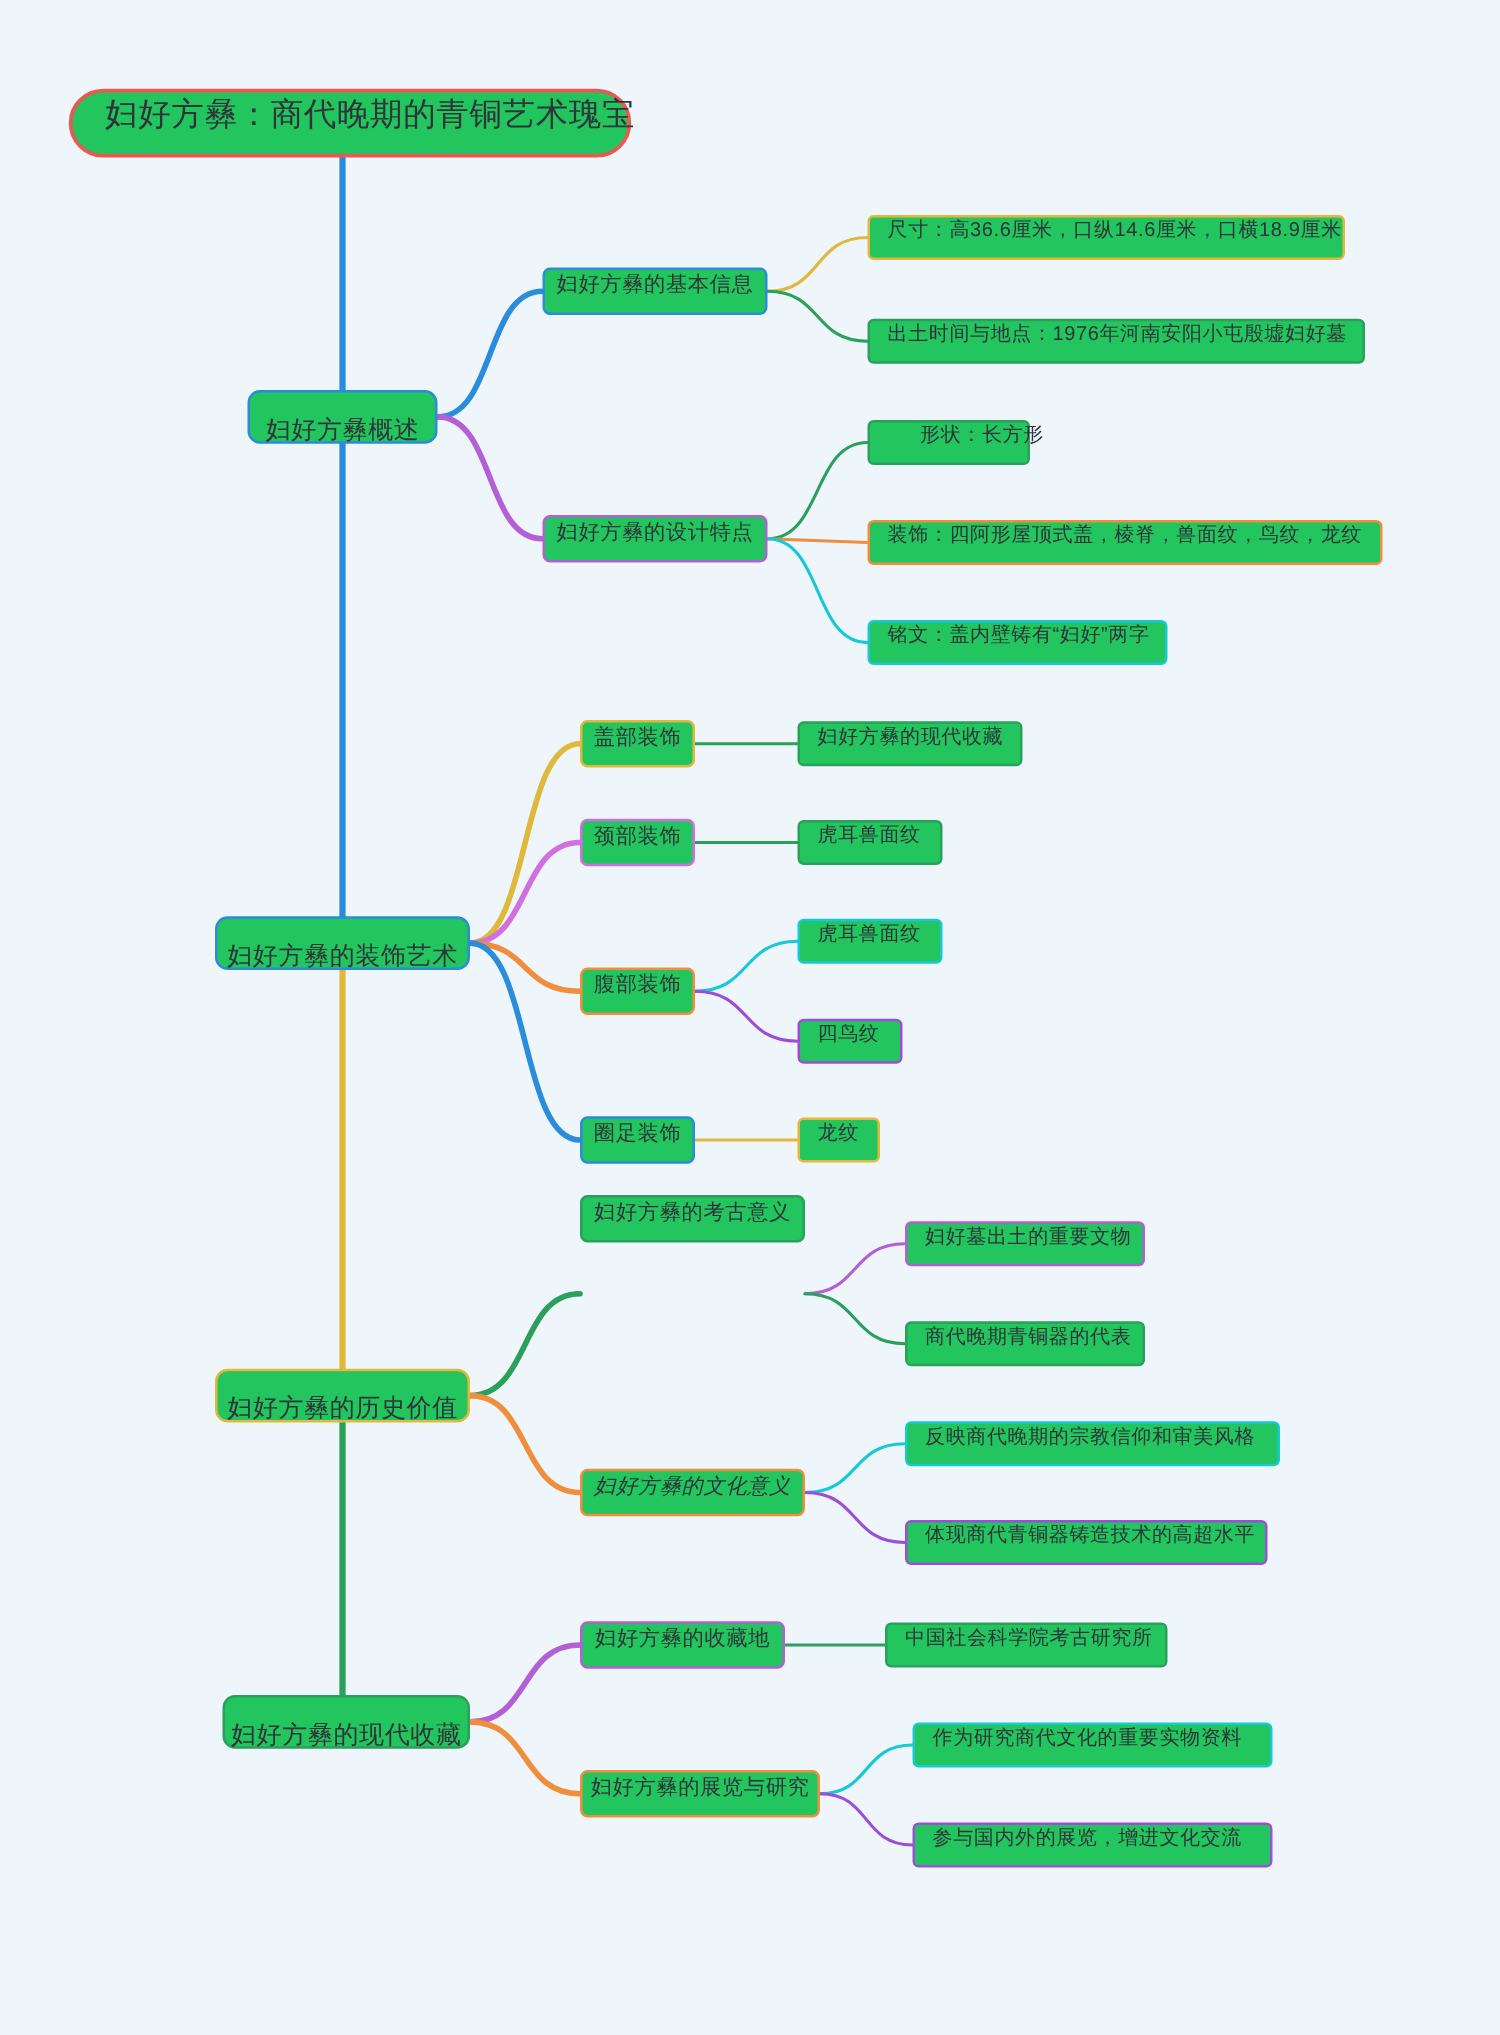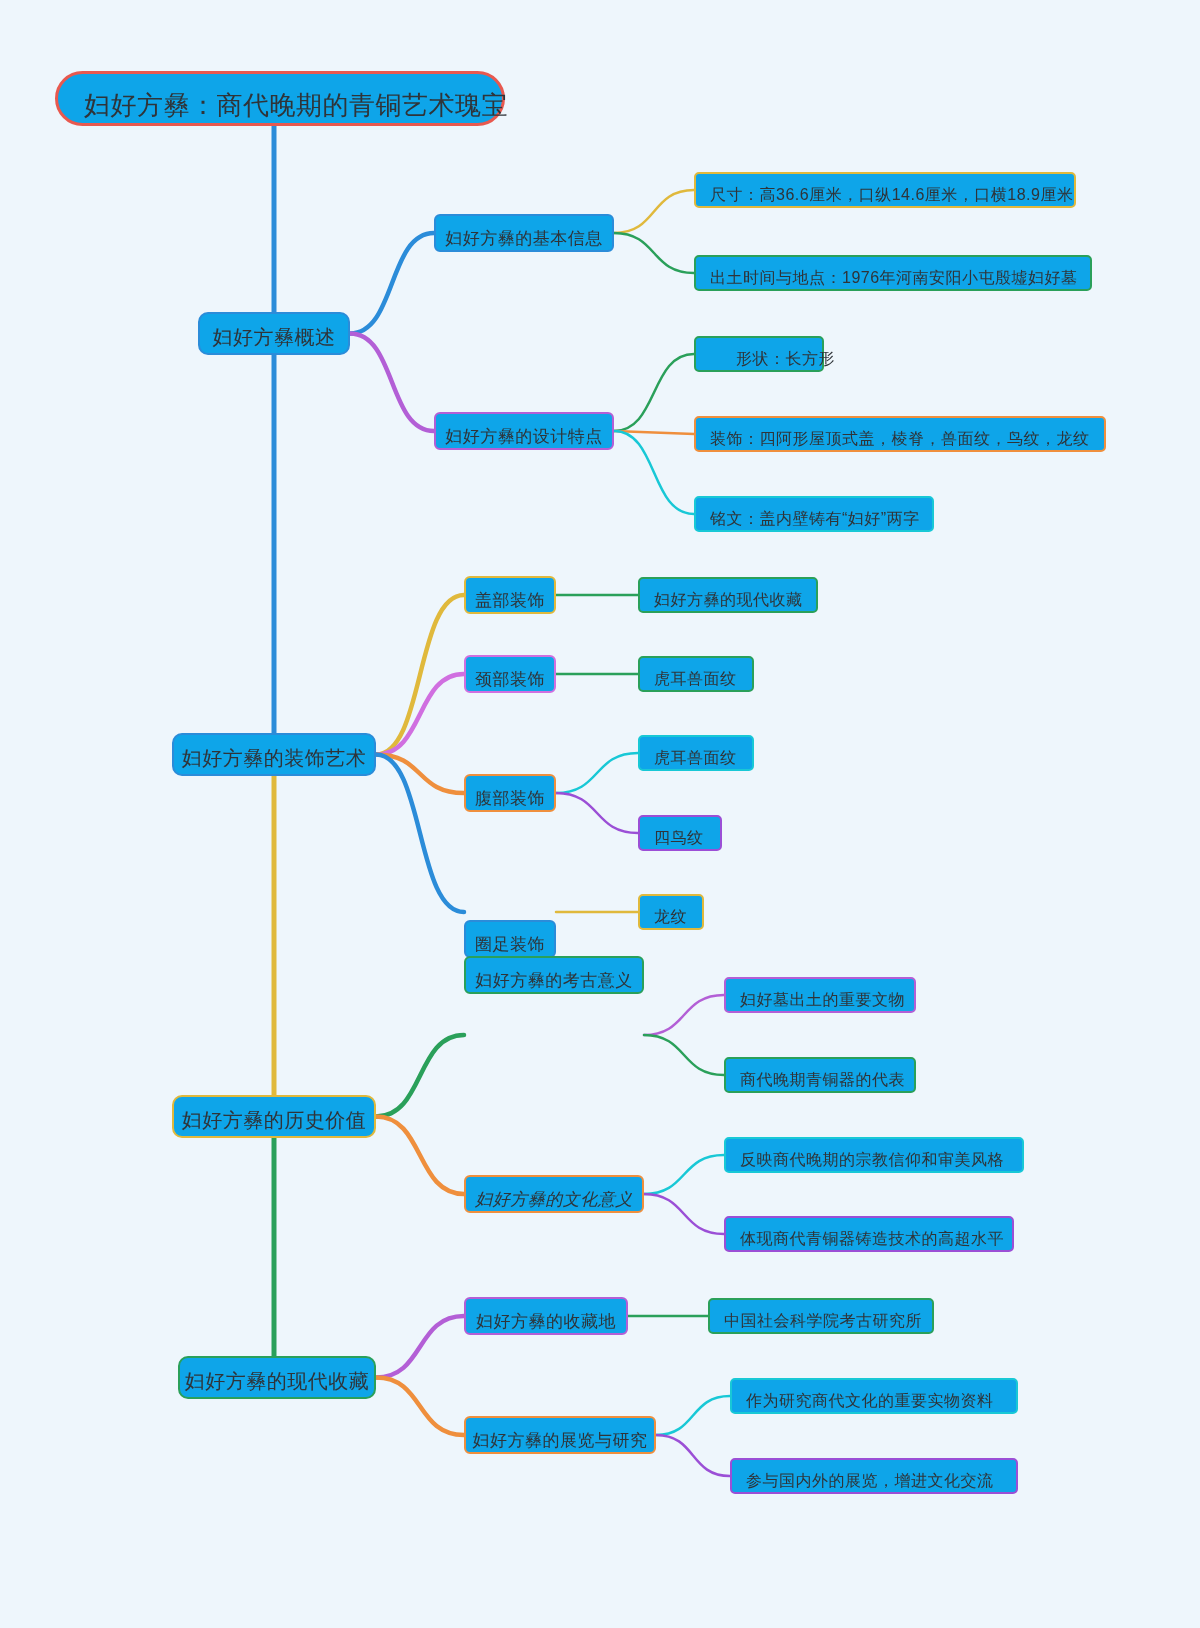--- a/index.html
+++ b/index.html
@@ -7,34 +7,34 @@
     width:1200px;height:1628px;
     background:#eef6fc;
     font-family:"Liberation Sans","DejaVu Sans",sans-serif;
     position:relative;overflow:hidden;
   }
   #map{position:absolute;left:0;top:0;width:1200px;height:1628px;}
   .edge{fill:none;stroke-linecap:round;}
   .node{
     position:absolute;
     box-sizing:border-box;
-    background:#0ea5e9;
+    background:#22c55e;
     border-style:solid;
-    display:flex;align-items:flex-end;
+    display:flex;align-items:flex-start;
     color:#2f3439;
     white-space:nowrap;
     letter-spacing:0.5px;
   }
   .node.root{
     border-width:3px;border-radius:28px;
     font-size:26px;padding:0 26px;justify-content:flex-start;
   }
   .node.lvl1{
     border-width:2.5px;border-radius:10px;
-    font-size:20px;padding:2px 16px;justify-content:center;
+    font-size:20px;padding:16px 16px;justify-content:center;
   }
   .node.lvl2{
     border-width:2.5px;border-radius:6px;
     font-size:17px;padding:0 14px;justify-content:center;
   }
   .node.lvl3{
     border-width:2.5px;border-radius:5px;
     font-size:16px;padding:0 14px;justify-content:flex-start;
   }
 </style>
@@ -128,21 +128,21 @@
     </div>
     <div class="node lvl2" style="left: 464px; top: 774px; width: 92px; height: 38px; border-color: rgb(239, 143, 61);">
       <span>腹部装饰</span>
     </div>
     <div class="node lvl3" style="left: 638px; top: 735px; width: 116px; height: 36px; border-color: rgb(24, 200, 214);">
       <span>虎耳兽面纹</span>
     </div>
     <div class="node lvl3" style="left: 638px; top: 815px; width: 84px; height: 36px; border-color: rgb(155, 79, 214);">
       <span>四鸟纹</span>
     </div>
-    <div class="node lvl2" style="left: 464px; top: 920px; width: 92px; height: 38px; border-color: rgb(43, 140, 217);">
+    <div class="node lvl2" style="left: 464px; top: 893px; width: 92px; height: 38px; border-color: rgb(43, 140, 217);">
       <span>圈足装饰</span>
     </div>
     <div class="node lvl3" style="left: 638px; top: 894px; width: 66px; height: 36px; border-color: rgb(224, 185, 60);">
       <span>龙纹</span>
     </div>
     <div class="node lvl2" style="left: 464px; top: 956px; width: 180px; height: 38px; border-color: rgb(42, 160, 90);">
       <span>妇好方彝的考古意义</span>
     </div>
     <div class="node lvl3" style="left: 724px; top: 977px; width: 192px; height: 36px; border-color: rgb(179, 95, 214);">
       <span>妇好墓出土的重要文物</span>

